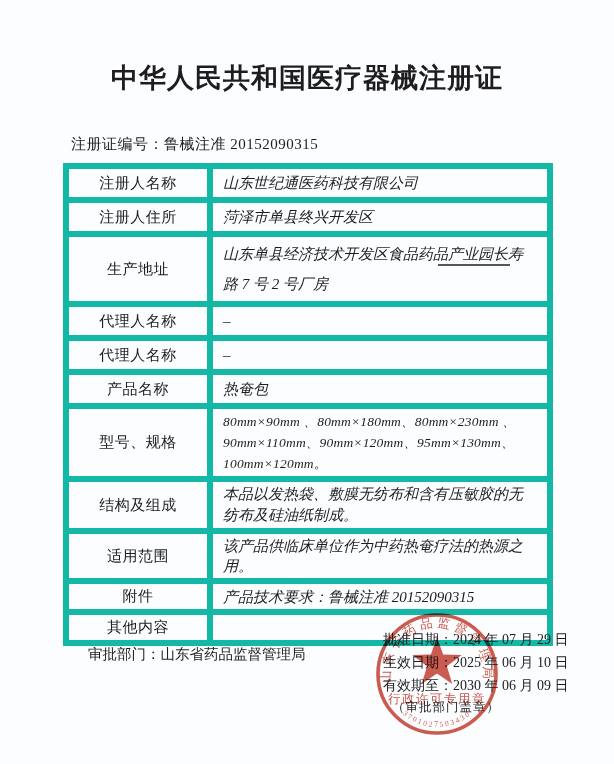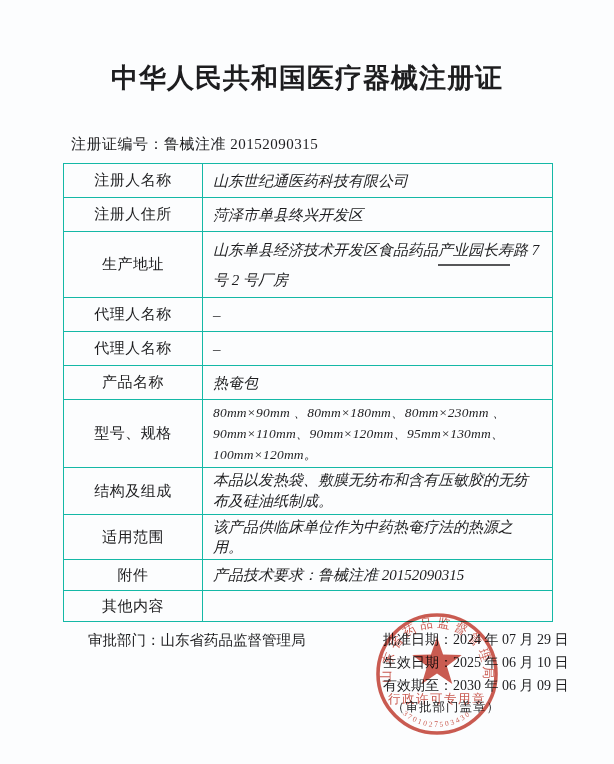--- a/index.html
+++ b/index.html
@@ -14,37 +14,37 @@
     text-align:center;font-size:27px;font-weight:bold;letter-spacing:1px;
   }
   .regno-line{
     position:absolute;left:71px;top:135px;font-size:15px;letter-spacing:.5px;
   }
   table.cert{
     position:absolute;left:63px;top:163px;width:490px;
     border-collapse:collapse;table-layout:fixed;
   }
   table.cert td{
-    border:1px solid #14b8a6;font-size:15px;vertical-align:middle;
+    border:6px solid #14b8a6;font-size:15px;vertical-align:middle;
     padding:2px 10px;
   }
   td.lbl{width:118px;text-align:center;padding:2px 4px;letter-spacing:.5px;}
   td.val{padding-left:13px;line-height:20px;font-style:italic;}
   tr.r1{height:34px}tr.r2{height:34px}
   tr.r3{height:66px}tr.r3 td.val{line-height:30px;}
   tr.r4{height:34px}tr.r5{height:34px}tr.r6{height:34px}
   tr.r7{height:46px}tr.r7 td.val{font-size:13.5px;line-height:21px;letter-spacing:.2px;}
   tr.r8{height:46px}tr.r8 td.val{line-height:21px;}
   tr.r9{height:31px}tr.r10{height:31px}tr.r11{height:31px}
   tr.r12{height:36px}tr.r12 td.val{padding-left:24px;}
   .underline-mark{
     position:absolute;left:438px;top:264px;width:72px;height:2px;
     background:#3a3a3c;opacity:.85;
   }
-  .footer-dept{position:absolute;left:88px;top:631px;font-size:14.5px;}
+  .footer-dept{position:absolute;left:88px;top:645px;font-size:14.5px;}
   .date-block{position:absolute;left:337px;top:628px;font-size:14px;line-height:23px;white-space:nowrap;margin-left:46px;}
   .date-line{display:block;}
   .seal-note{position:absolute;left:392px;top:699px;font-size:12.5px;letter-spacing:1px;}
   .seal-svg{
     position:absolute;left:352px;top:589px;width:170px;height:170px;
     mix-blend-mode:multiply;opacity:.92;pointer-events:none;
   }
   .seal-svg text{font-family:"Liberation Serif","DejaVu Serif",serif;}
 </style>
 </head>

